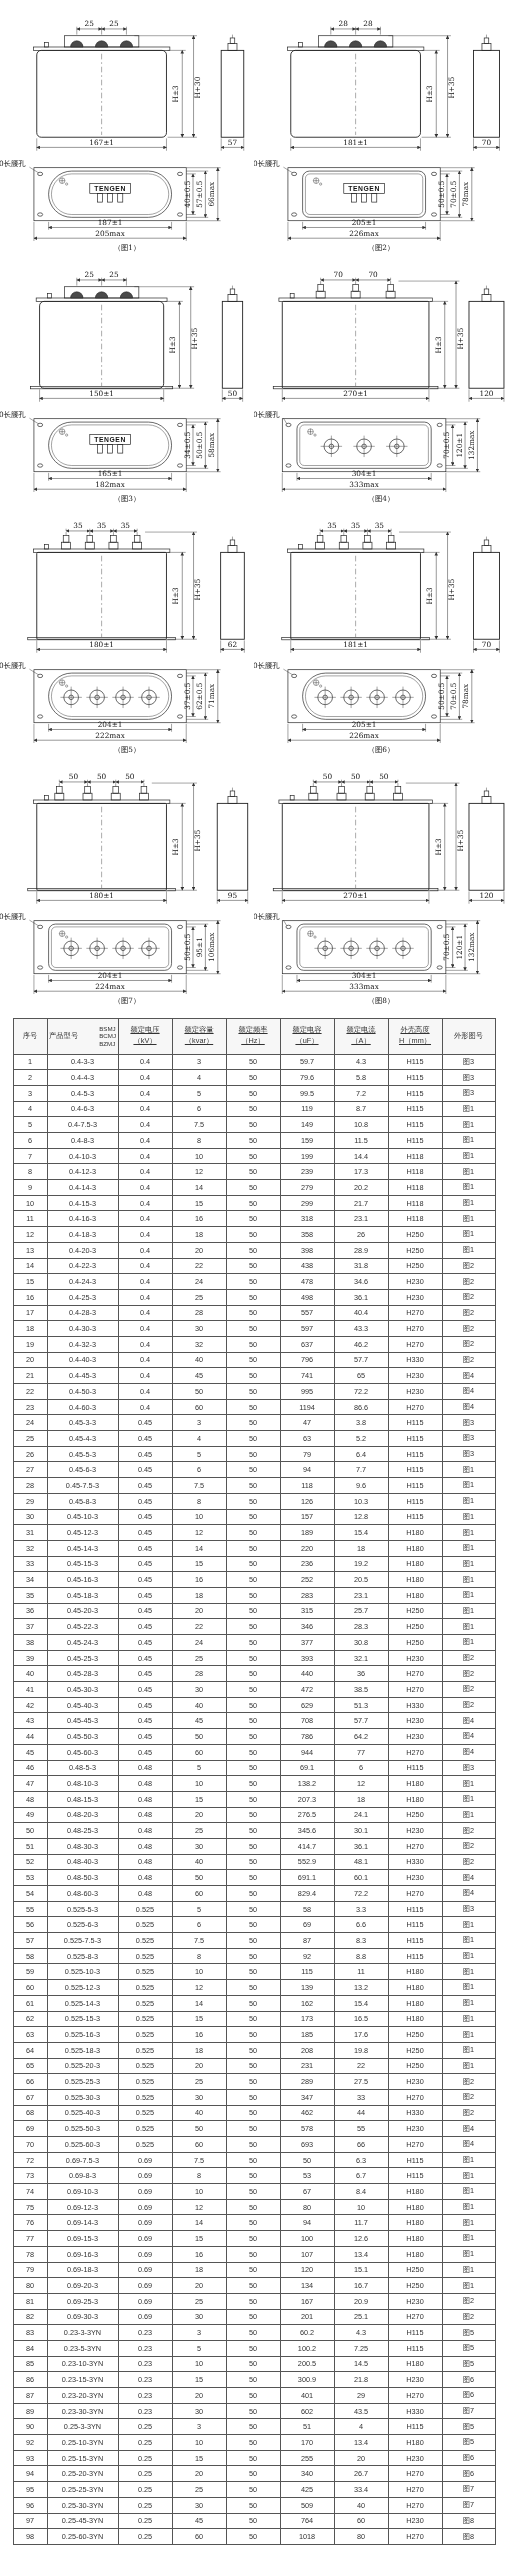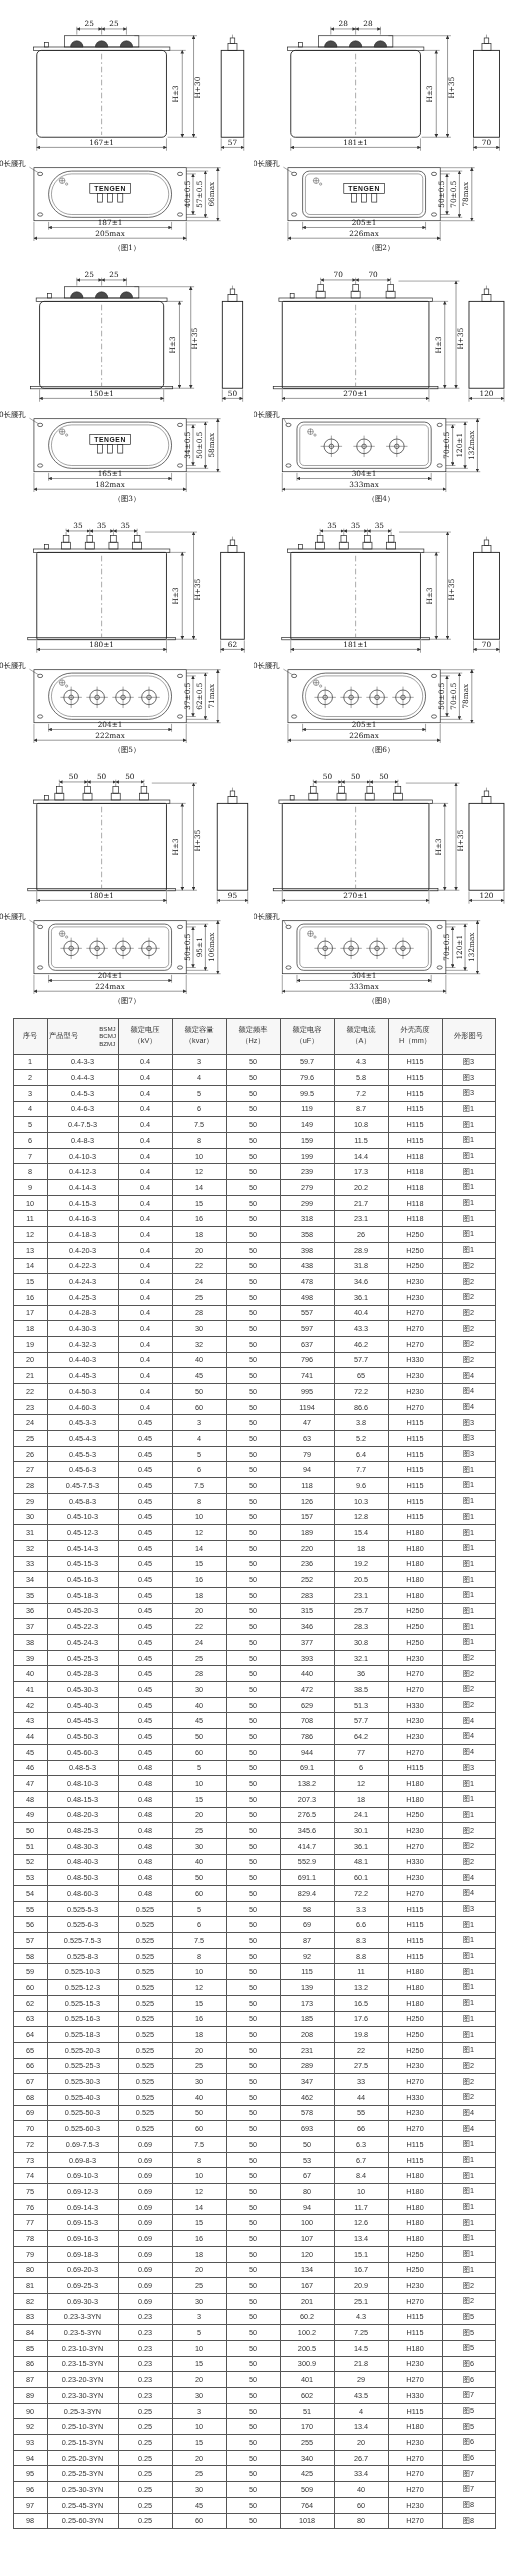--- a/index.html
+++ b/index.html
@@ -11,21 +11,21 @@
   svg .o{fill:none;stroke:#222;stroke-width:1.6;}
   svg .t{fill:none;stroke:#222;stroke-width:1.2;}
   svg .e{stroke:#333;stroke-width:0.8;}
   svg .d{stroke:#333;stroke-width:0.9;}
   svg .c{stroke:#444;stroke-width:0.8;stroke-dasharray:10 5 3 5;}
   svg .f{fill:#4a4a4a;stroke:#222;stroke-width:1;}
   svg .brandtxt{font-family:"Liberation Sans",sans-serif;font-weight:bold;letter-spacing:1px;font-size:12px;}
   table.spec{border-collapse:collapse;margin:10.2px auto 16px auto;width:483px;border:1.1px solid #444;table-layout:fixed;}
   table.spec th,table.spec td{border:0.6px solid #555;text-align:center;vertical-align:middle;font-size:7.3px;color:#333;padding:0 1.1px;height:14.7px;overflow:hidden;}
   table.spec th{font-weight:normal;background:#f7f7f7;height:35px;}
-  .h2l span{display:block;line-height:1.5;}
+  .h2l span{display:block;line-height:1.5;text-decoration:underline;}
   .mh{display:flex;align-items:center;justify-content:center;gap:21px;}
   .mt i{font-style:normal;display:block;font-size:6.2px;line-height:1.2;text-align:left;}
 </style>
 </head>
 <body>
 
 <div class="figs" id="figs">
     <div class="fig">
       <svg width="254" height="251" viewBox="0 0 450 445">
         <defs>
@@ -1617,20 +1617,31 @@
         <td>0.525-12-3</td>
         <td>0.525</td>
         <td>12</td>
         <td>50</td>
         <td>139</td>
         <td>13.2</td>
         <td>H180</td>
         <td>图1</td>
       </tr>
       <tr>
+        <td>61</td>
+        <td>0.525-14-3</td>
+        <td>0.525</td>
+        <td>14</td>
+        <td>50</td>
+        <td>162</td>
+        <td>15.4</td>
+        <td>H180</td>
+        <td>图1</td>
+      </tr>
+      <tr>
         <td>62</td>
         <td>0.525-15-3</td>
         <td>0.525</td>
         <td>15</td>
         <td>50</td>
         <td>173</td>
         <td>16.5</td>
         <td>H180</td>
         <td>图1</td>
       </tr>

